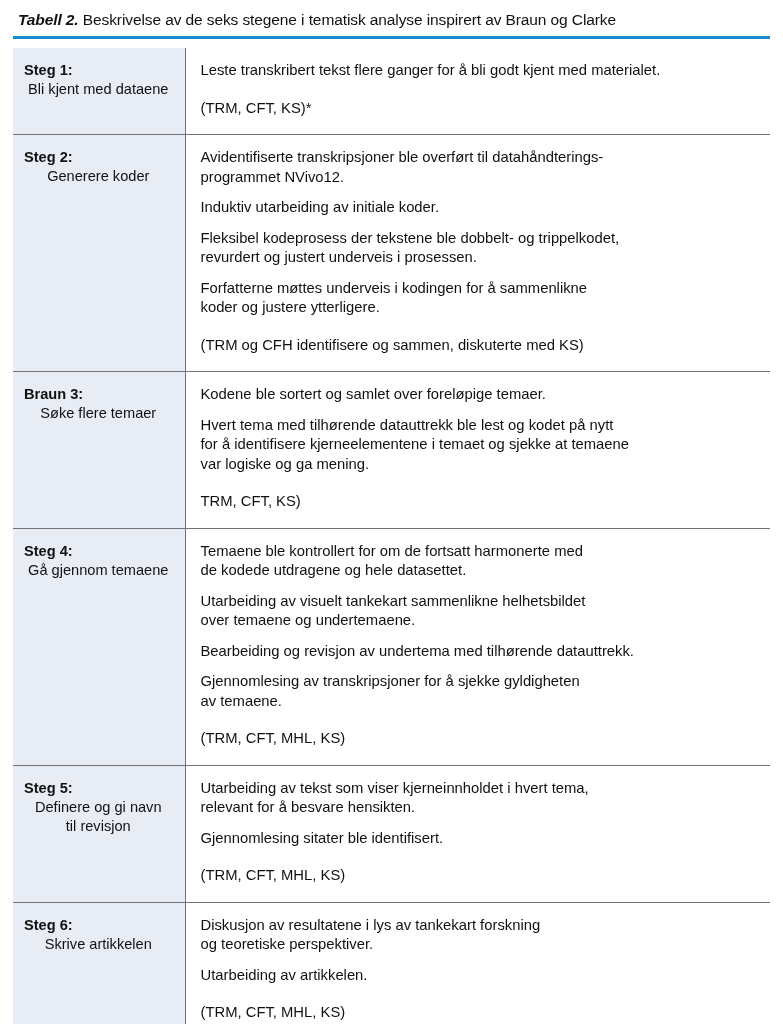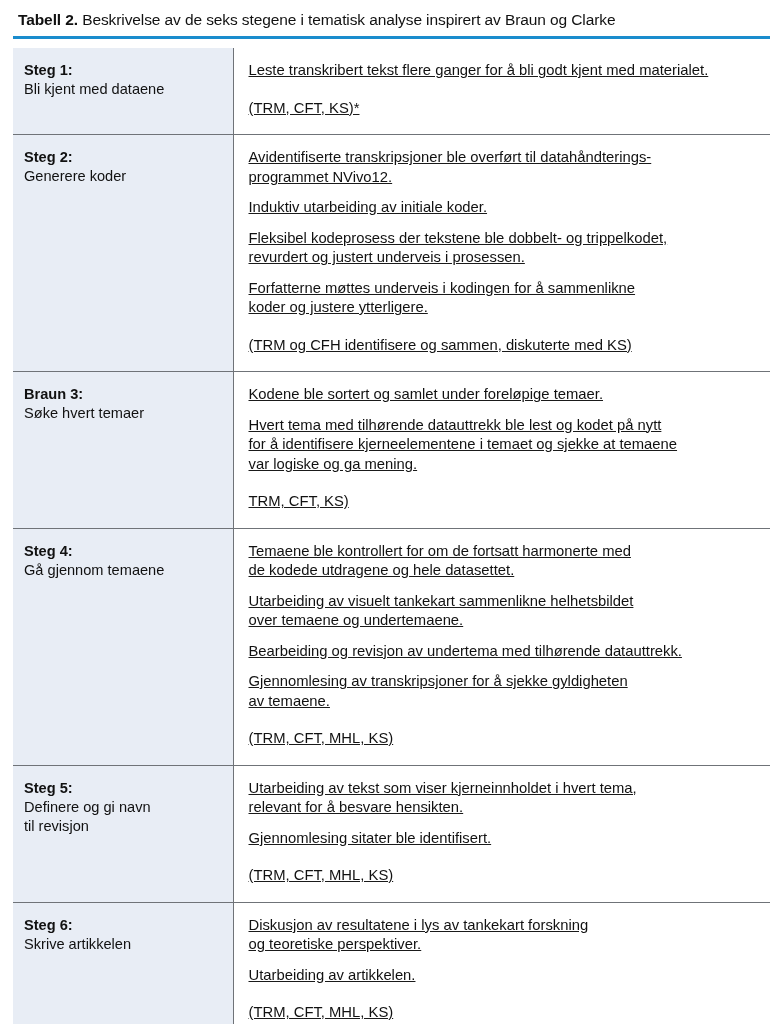--- a/index.html
+++ b/index.html
@@ -26,20 +26,21 @@
   .caption {
     font-size: 15.5px;
     line-height: 20px;
     padding: 10px 0 6px 5px;
     color: #111111;
     white-space: nowrap;
     letter-spacing: -0.1px;
   }
   .caption .lbl {
     font-weight: bold;
+    font-style: italic;
   }
 
   
   .rule-top {
     height: 3px;
     background: #1a8ccd;
     margin: 0 0 0 0;
     width: 757px;
   }
 
@@ -52,42 +53,42 @@
   }
   .tbl td {
     vertical-align: top;
     padding: 0;
     border-bottom: 1px solid #6f7378;
   }
   .tbl tr:last-child td {
     border-bottom: none;
   }
   td.step {
-    width: 220px;
+    width: 172px;
     background: #e8edf5;
     padding: 13px 12px 16px 11px;
     box-sizing: border-box;
     border-right: 1px solid #6f7378;
   }
   td.desc {
     padding: 13px 8px 16px 15px;
     box-sizing: border-box;
-    text-decoration: underline;
   }
   .step-num {
     font-weight: bold;
     font-size: 14.6px;
     line-height: 19px;
     color: #111;
   }
   .step-name {
     font-size: 14.6px;
     line-height: 19px;
     color: #111;
     white-space: pre-line;
+    text-align: center;
   }
   .para {
     font-size: 14.8px;
     line-height: 19.5px;
     color: #111;
     white-space: pre-line;
     margin-bottom: 11px;
   }
   .para:last-child {
     margin-bottom: 0;
@@ -132,24 +133,24 @@
             <div class="para">Fleksibel kodeprosess der tekstene ble dobbelt- og trippelkodet,
 revurdert og justert underveis i prosessen.</div>
             <div class="para">Forfatterne møttes underveis i kodingen for å sammenlikne
 koder og justere ytterligere.</div>
             <div class="para gap">(TRM og CFH identifisere og sammen, diskuterte med KS)</div>
           </td>
         </tr>
         <tr>
           <td class="step">
             <div class="step-num">Braun 3:</div>
-            <div class="step-name">Søke hvert temaer</div>
+            <div class="step-name">Søke flere temaer</div>
           </td>
           <td class="desc">
-            <div class="para">Kodene ble sortert og samlet under foreløpige temaer.</div>
+            <div class="para">Kodene ble sortert og samlet over foreløpige temaer.</div>
             <div class="para">Hvert tema med tilhørende datauttrekk ble lest og kodet på nytt
 for å identifisere kjerneelementene i temaet og sjekke at temaene
 var logiske og ga mening.</div>
             <div class="para gap">TRM, CFT, KS)</div>
           </td>
         </tr>
         <tr>
           <td class="step">
             <div class="step-num">Steg 4:</div>
             <div class="step-name">Gå gjennom temaene</div>

